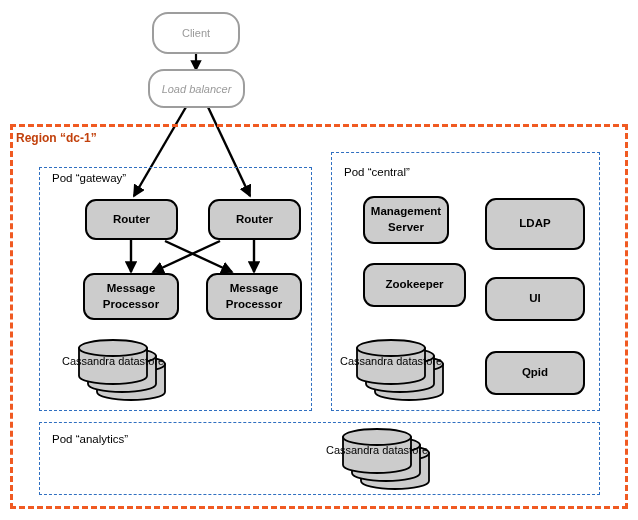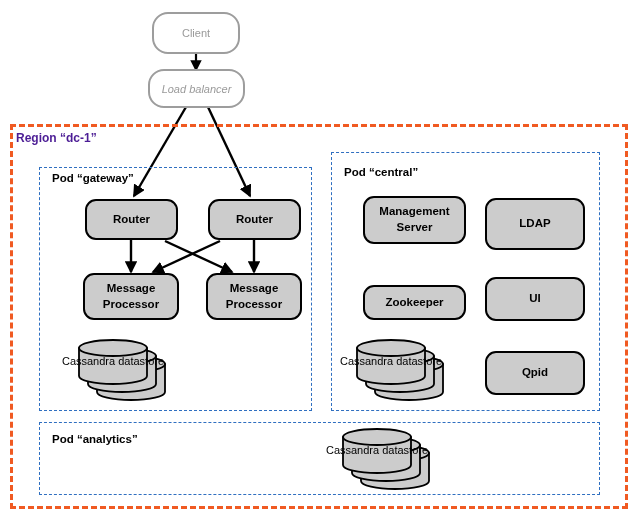--- a/index.html
+++ b/index.html
@@ -45,42 +45,42 @@
   
   .region {
     position: absolute;
     box-sizing: border-box;
     border: 3px dashed #f05a22;
     background: transparent;
     z-index: 1;
   }
   .region-label {
     position: absolute;
-    color: #4c1d95;
+    color: #c2410c;
     font-size: 12px;
     font-weight: bold;
     white-space: nowrap;
     z-index: 3;
     background: #ffffff;
     padding: 0 2px;
   }
 
   
   .pod {
     position: absolute;
     box-sizing: border-box;
     border: 1.5px dashed #2f6fc0;
     background: transparent;
     z-index: 2;
   }
   .pod-label {
     position: absolute;
     color: #000000;
     font-size: 11.5px;
-    font-weight: bold;
+    font-weight: normal;
     white-space: nowrap;
     z-index: 3;
     padding-left: 6px;
   }
 
   
   .svc {
     position: absolute;
     box-sizing: border-box;
     background: #cccccc;
@@ -183,29 +183,29 @@
         <path d="M2 9 L2 37 A34 8 0 0 0 70 37 L70 9 Z"></path>
         <ellipse cx="36" cy="9" rx="34" ry="8"></ellipse>
       </g>
     </svg>
     <div class="ds-label" style="left:-16px; top:16px;">Cassandra datastore</div>
   </div>
 
   <div class="pod" style="left:331px; top:152px; width:269px; height:259px;"></div>
   <div class="pod-label" style="left:338px; top:166px;">Pod “central”</div>
 
-  <div class="svc" style="left:363px; top:196px; width:103px; height:48px; padding:12px 5px;">
+  <div class="svc" style="left:363px; top:196px; width:86px; height:48px; padding:12px 5px;">
     <span>Management Server</span>
   </div>
 
   <div class="svc" style="left:485px; top:198px; width:100px; height:52px;">
     <span>LDAP</span>
   </div>
 
-  <div class="svc" style="left:363px; top:285px; width:103px; height:35px;">
+  <div class="svc" style="left:363px; top:263px; width:103px; height:44px;">
     <span>Zookeeper</span>
   </div>
 
   <div class="svc" style="left:485px; top:277px; width:100px; height:44px;">
     <span>UI</span>
   </div>
 
   <div class="ds" style="left:355px; top:339px;">
     <svg width="125" height="64" viewBox="0 0 125 64" xmlns="http://www.w3.org/2000/svg">
       <g stroke="#000000" stroke-width="1.8" fill="#cccccc" stroke-linejoin="round">

